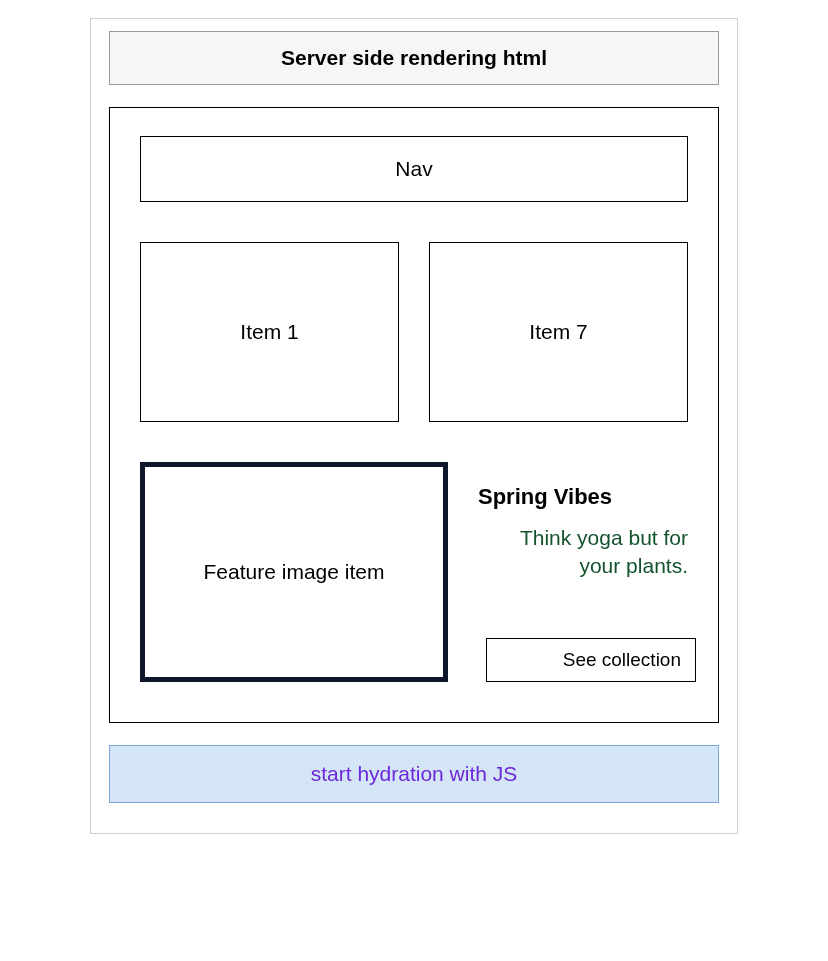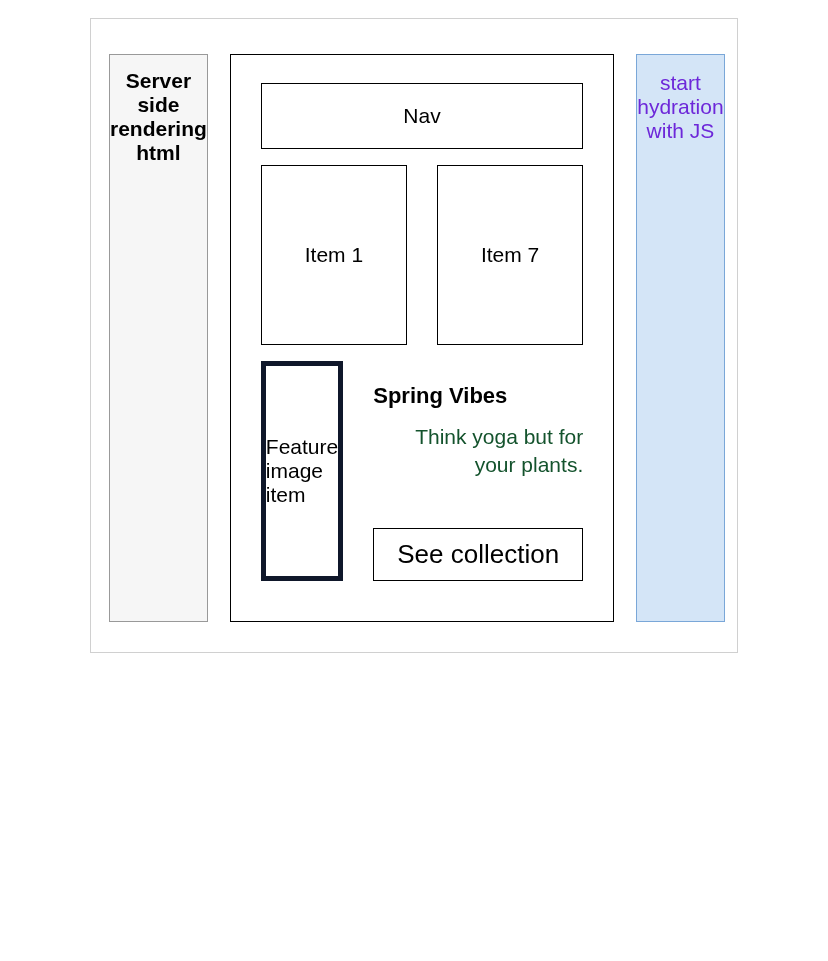--- a/index.html
+++ b/index.html
@@ -13,40 +13,40 @@
       width: 828px;
       height: 961px;
       padding: 18px 0 0 0;
       display: flex;
       flex-direction: column;
       align-items: center;
     }
     .outer {
       width: 648px;
       border: 1px solid #d0d0d0;
-      padding: 35px 18px 30px 18px;
+      padding: 12px 18px 30px 18px;
       display: flex;
-      flex-direction: row;
+      flex-direction: column;
       gap: 22px;
     }
     .header-bar {
       border: 1px solid #999;
       background: #f6f6f6;
       text-align: center;
       padding: 14px 0;
       font-weight: 600;
       font-size: 21px;
       color: #000;
     }
     .page-frame {
       border: 1px solid #000;
       padding: 28px 30px 40px 30px;
       display: flex;
       flex-direction: column;
-      gap: 16px;
+      gap: 40px;
     }
     .nav-box {
       border: 1px solid #000;
       text-align: center;
       padding: 20px 0;
       font-size: 21px;
       color: #000;
     }
     .items-row {
       display: flex;
@@ -97,25 +97,26 @@
     }
     .feature-sub {
       font-size: 21px;
       color: #14532d;
       line-height: 1.35;
       text-align: right;
     }
     .cta-button {
       border: 1px solid #000;
       padding: 10px 14px;
-      font-size: 26px;
-      text-align: center;
+      font-size: 19px;
+      text-align: right;
       background: #fff;
       cursor: pointer;
       width: 100%;
+      margin-left: 8px;
     }
     .footer-bar {
       border: 1px solid #7aa7d8;
       background: #d4e5f7;
       text-align: center;
       padding: 16px 0;
       font-weight: 400;
       font-size: 21px;
       color: #6d28d9;
     }

